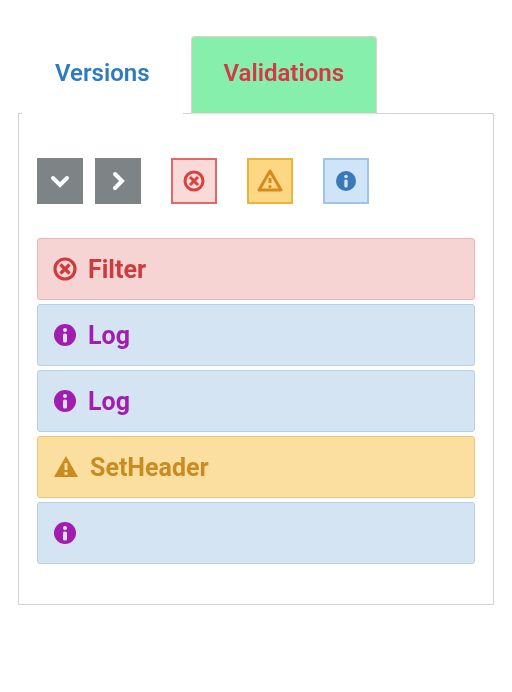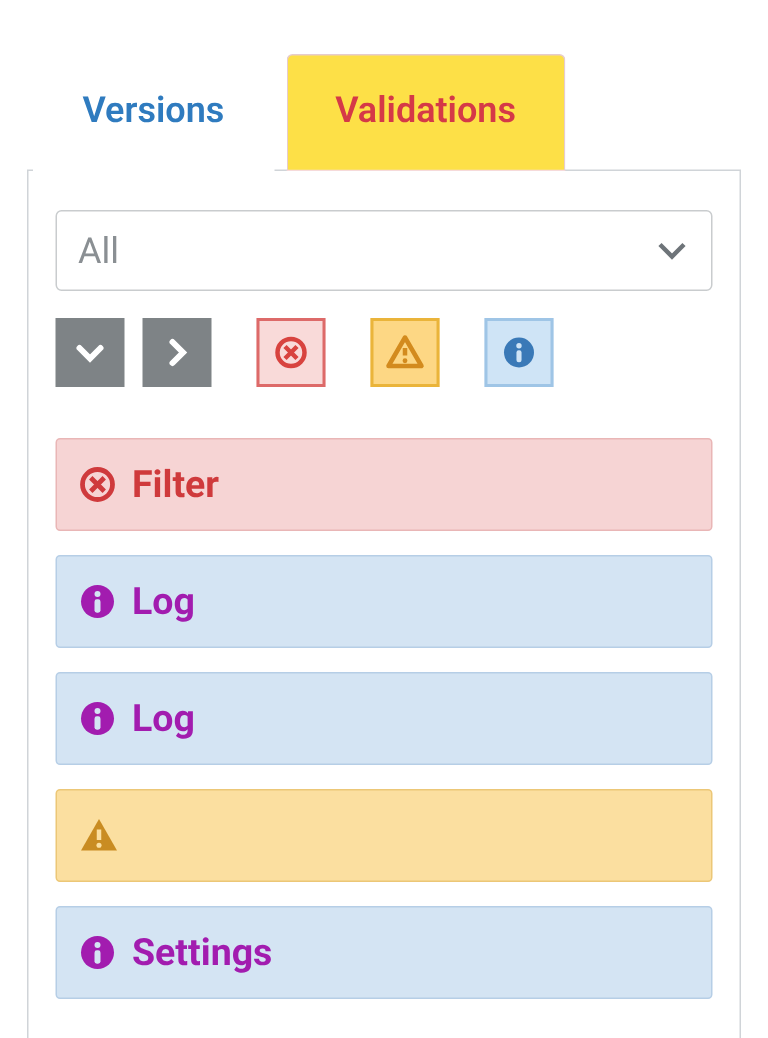--- a/index.html
+++ b/index.html
@@ -22,21 +22,21 @@
     font-weight: 600;
     cursor: pointer;
     border: 1px solid transparent;
   }
   .tab-inactive {
     color: #2f7bbf;
     background: #fff;
   }
   .tab-active {
     color: #d53947;
-    background: #fde047;
+    background: #86efac;
     border: 1px solid #e7cccc;
     border-bottom: 1px solid #f6dada;
     border-top-left-radius: 4px;
     border-top-right-radius: 4px;
   }
   .panel {
     margin: 0 18px 0 18px;
     border: 1px solid #d0d4d8;
     border-top-left-radius: 0;
     padding: 26px 18px 40px 18px;
@@ -91,21 +91,21 @@
   .sq-blue {
     background: #cfe4f6;
     border: 2px solid #9fc5e6;
     color: #3a79b7;
   }
   .gap-extra { margin-left: 18px; }
   .items {
     margin-top: 34px;
     display: flex;
     flex-direction: column;
-    gap: 16px;
+    gap: 4px;
   }
   .item {
     height: 62px;
     display: flex;
     align-items: center;
     padding: 0 14px;
     border-radius: 3px;
     font-size: 25px;
     font-weight: 700;
     gap: 10px;
@@ -140,28 +140,20 @@
   <div class="tab tab-inactive">
     <span>Versions</span>
   </div>
   <div class="tab tab-active">
     <span>Validations</span>
   </div>
 </div>
 
 <div class="panel panel-shift">
 
-  <div class="select">
-    <span>All</span>
-    <span class="caret icon">
-      <svg width="20" height="14" viewBox="0 0 20 14">
-          <path d="M2 3 L10 11 L18 3" fill="none" stroke="currentColor" stroke-width="3"></path>
-        </svg>
-    </span>
-  </div>
 
   <div class="btn-row">
     <div class="sq sq-grey">
       <span class="icon">
         <svg width="22" height="22" viewBox="0 0 22 22">
             <path d="M4 8 L11 15 L18 8" fill="none" stroke="#fff" stroke-width="4" stroke-linecap="round"></path>
           </svg>
       </span>
     </div>
     <div class="sq sq-grey">
@@ -234,27 +226,27 @@
     </div>
 
     <div class="item item-orange">
       <span class="icon">
         <svg width="28" height="28" viewBox="0 0 28 28">
           <path d="M14 3 L26 24 L2 24 Z" fill="currentColor"></path>
           <line x1="14" y1="10" x2="14" y2="17" stroke="#fbdfa0" stroke-width="3"></line>
           <circle cx="14" cy="20.5" r="1.7" fill="#fbdfa0"></circle>
         </svg>
       </span>
+      <span>SetHeader</span>
     </div>
 
     <div class="item item-blue">
       <span class="icon">
         <svg width="26" height="26" viewBox="0 0 26 26">
           <circle cx="13" cy="13" r="11" fill="currentColor"></circle>
           <circle cx="13" cy="8" r="2" fill="#d4e4f3"></circle>
           <rect x="11" y="11.5" width="4" height="9" rx="1.6" fill="#d4e4f3"></rect>
         </svg>
       </span>
-      <span>Settings</span>
     </div>
 
   </div>
 </div>
 
 </body></html>

